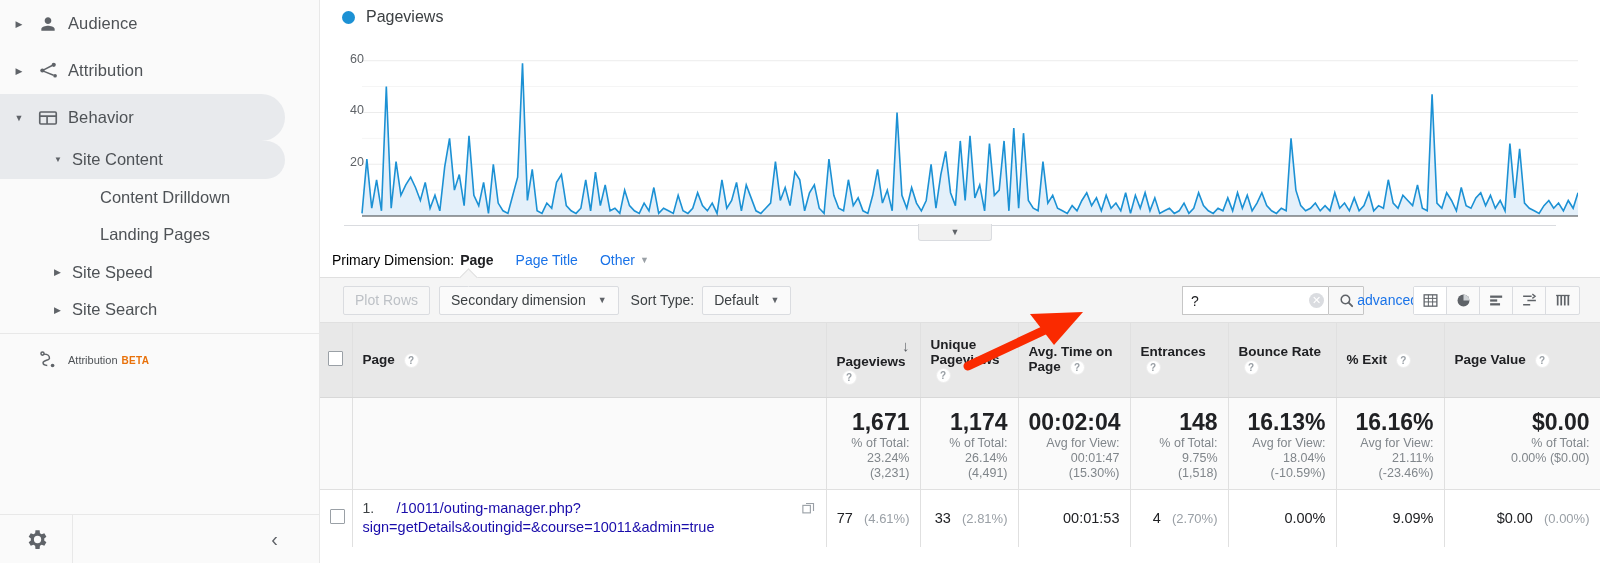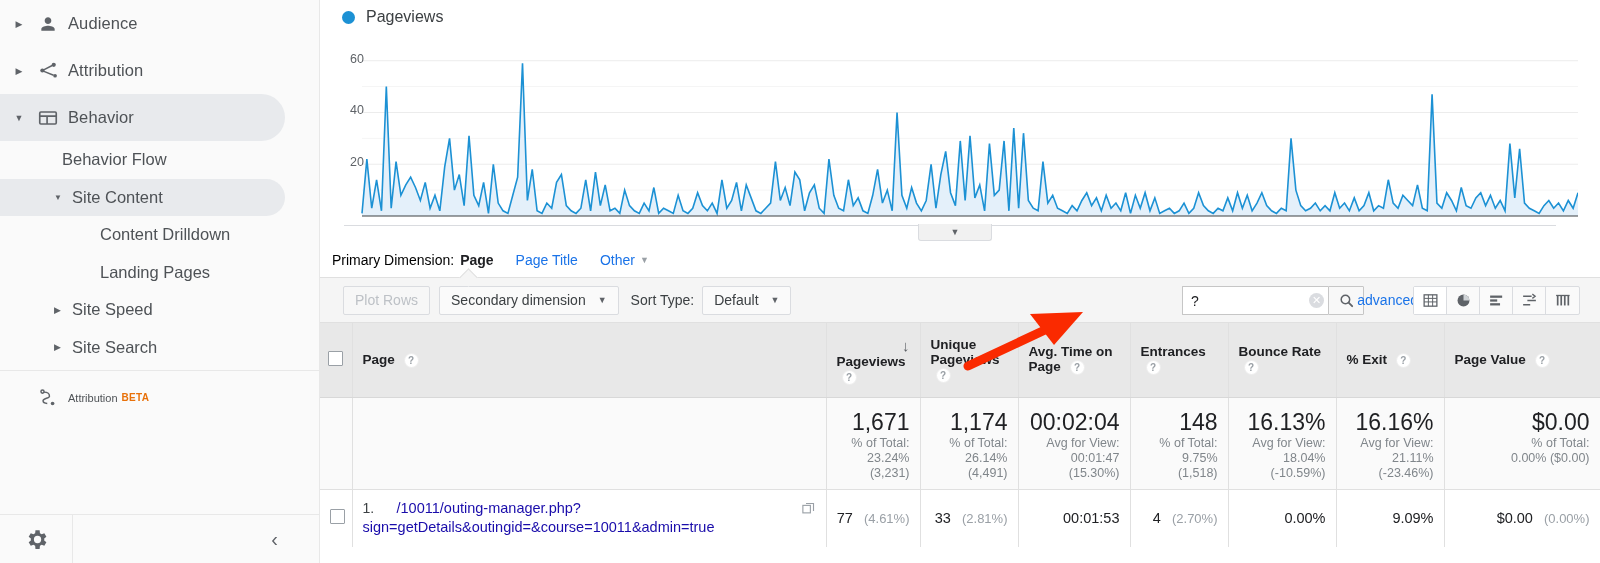--- a/index.html
+++ b/index.html
@@ -231,21 +231,21 @@
   .sortarrow { float: right; color: #5f6368; font-size: 15px; margin-top: 2px; }
   .chkbox {
     width: 15px; height: 15px; border: 1px solid #9aa0a6;
     background: #fff; display: inline-block; border-radius: 1px; cursor: pointer;
   }
   tr.totals { background: #fafafa; height: 92px; }
   tr.totals td {
     text-align: right; vertical-align: top; padding: 10px 10px 0 10px;
     border-bottom: 1px solid #e0e0e0;
   }
-  .big { font-size: 23px; color: #202124; line-height: 28px; font-weight: 400; }
+  .big { font-size: 23px; color: #202124; line-height: 28px; font-weight: 700; }
   .sub { font-size: 12.5px; color: #80868b; line-height: 15px; }
   tr.datarow { height: 58px; background: #fff; }
   tr.datarow td { vertical-align: middle; padding: 0 10px; font-size: 14.5px; color: #202124; }
   td.num { text-align: right; white-space: nowrap; }
   td.num .pct { color: #9aa0a6; font-size: 13px; margin-left: 7px; }
   .rownum { color: #3c4043; font-size: 14px; display: inline-block; width: 30px; }
   .pagelink { color: #1a0dab; font-size: 14.5px; line-height: 19px; cursor: pointer; }
   .popout { float: right; color: #9aa0a6; font-size: 13px; margin-left: 6px; margin-top: 2px; cursor: pointer; }
   td.firstcell { padding-left: 16px; }
   td.ckcell { width: 32px; text-align: center; padding: 0; }
@@ -288,23 +288,20 @@
       <span class="nav-ico">
         <svg width="22" height="22" viewBox="0 0 24 24">
           <rect x="3" y="5.5" width="18" height="13" rx="1.2" fill="none" stroke="#5f6368" stroke-width="1.8"></rect>
           <path d="M3 10h18M11 10v8.5" stroke="#5f6368" stroke-width="1.8"></path>
         </svg>
       </span>
       <span class="nav-label">Behavior</span>
     </div>
 
 
-    <div class="sub-row">
-      <span>Behavior Flow</span>
-    </div>
 
     <div class="sub-row grey indent2">
       <span class="scaret down">▼</span>
       <span>Site Content</span>
     </div>
 
 
     <div class="sub-row indent3">
       <span>Content Drilldown</span>
     </div>

